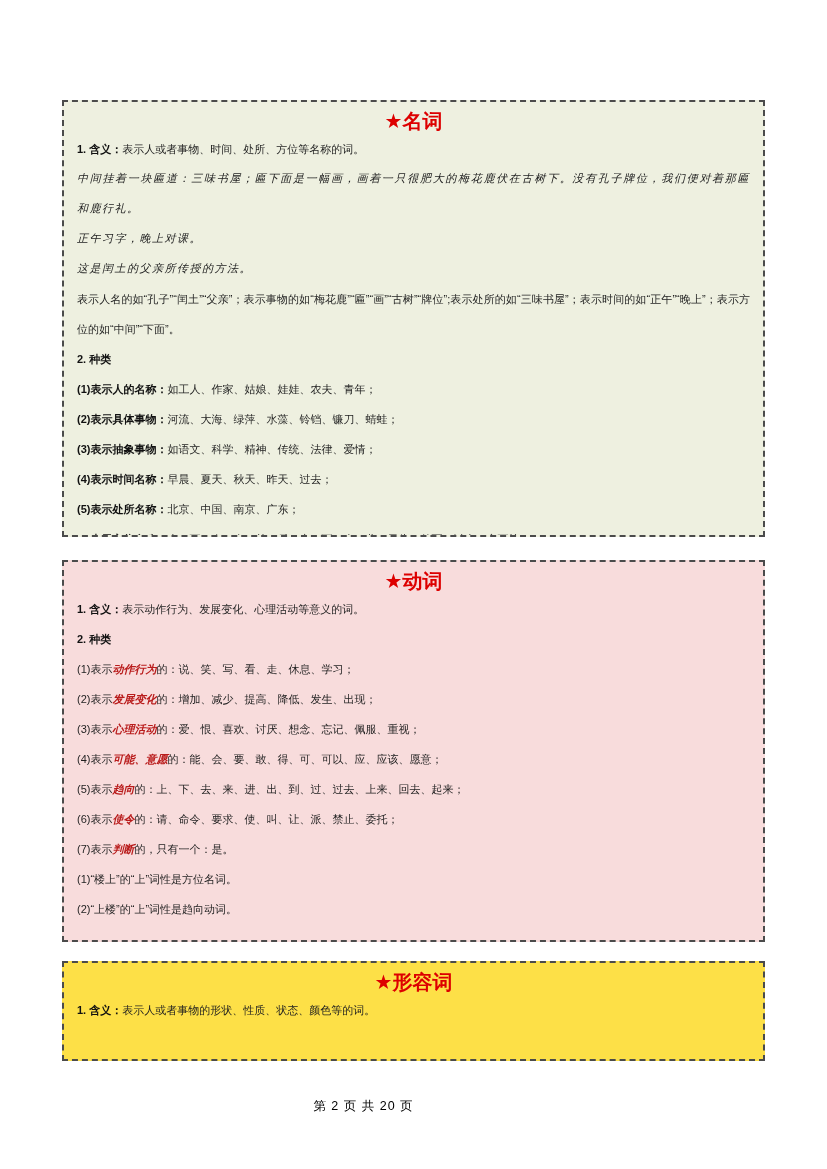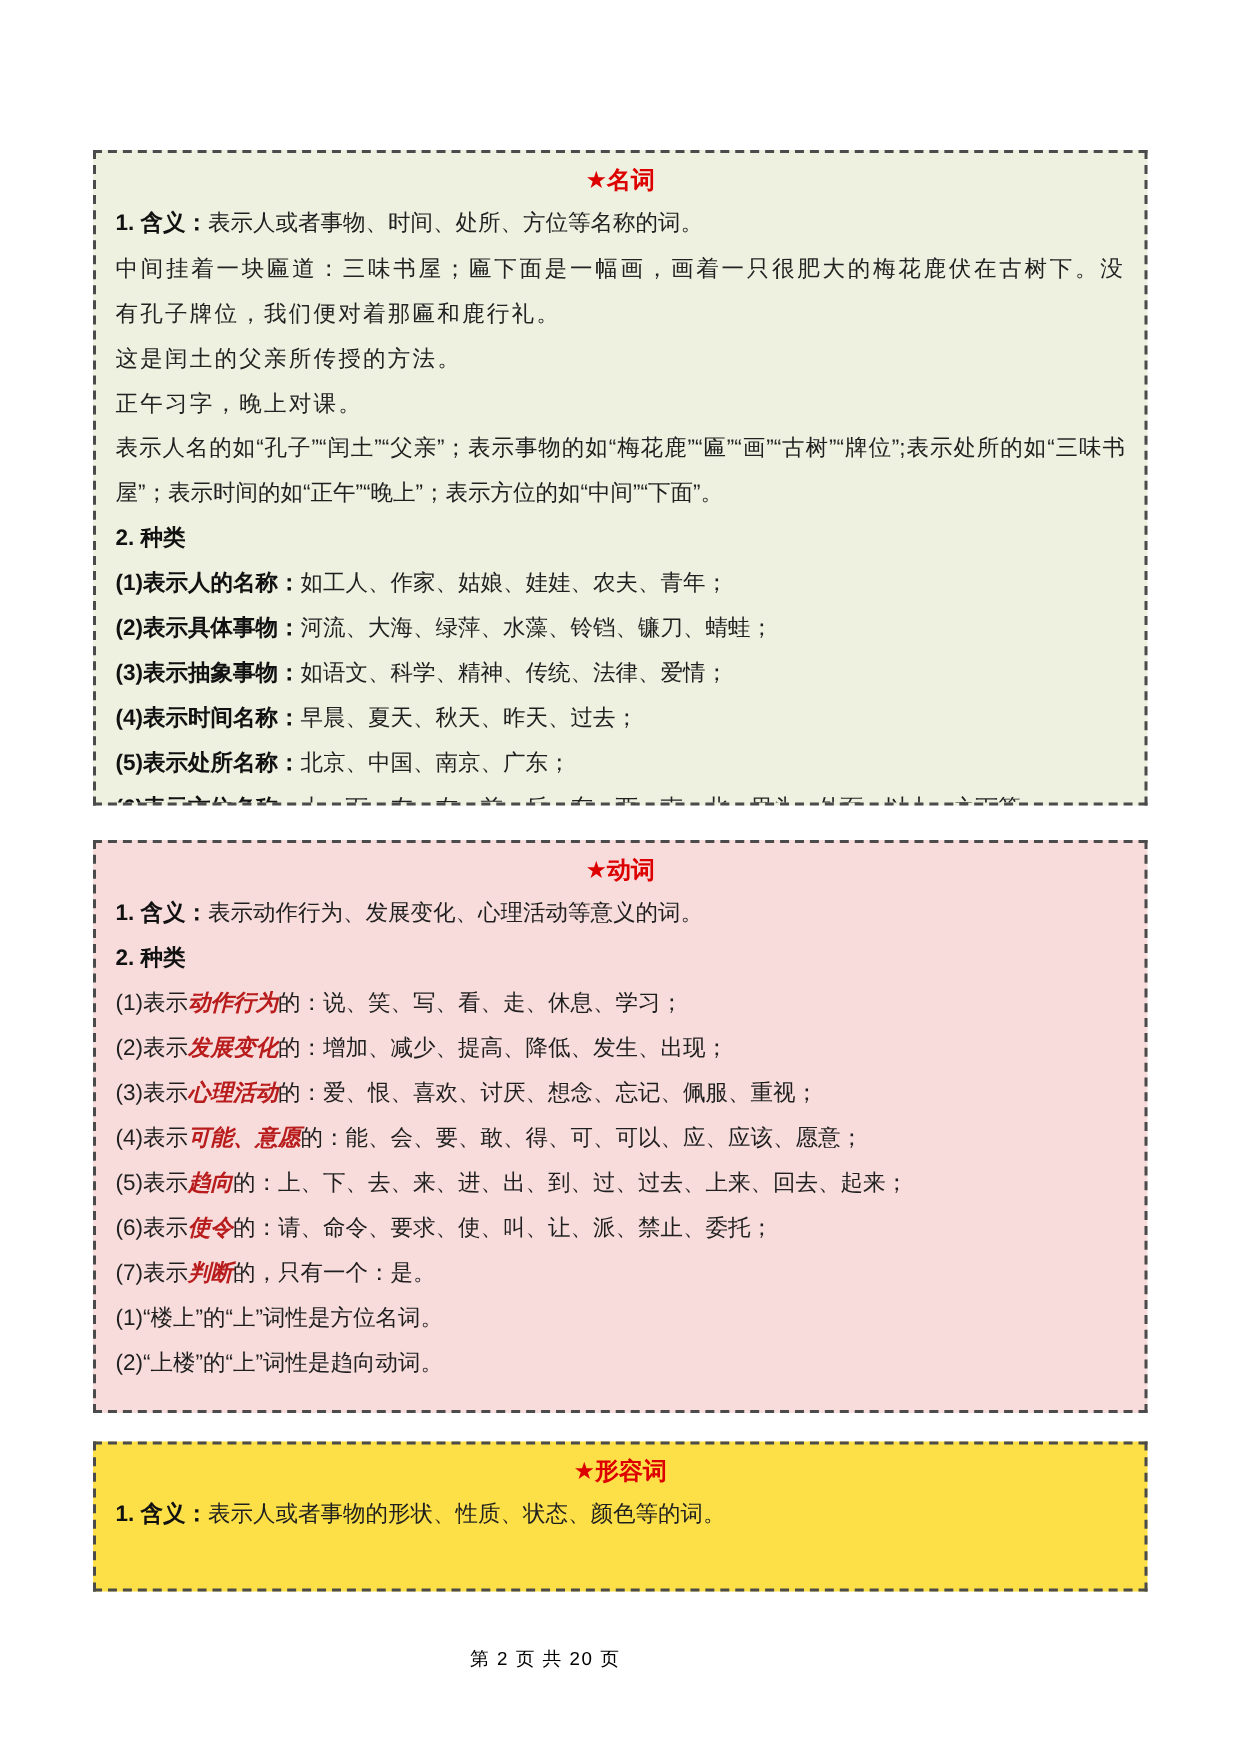--- a/index.html
+++ b/index.html
@@ -12,51 +12,51 @@
   .box{
     position:absolute;left:62px;width:703px;box-sizing:border-box;
     border:2px dashed #4b4b4b;
     padding:6px 13px 8px 13px;
     overflow:hidden;
   }
   .box-noun{top:100px;height:437px;background:#eef0e0;}
   .box-verb{top:560px;height:382px;background:#f8dcdc;}
   .box-adj {top:961px;height:100px;background:#fde047;}
   .box-title{
-    text-align:center;font-size:16px;font-weight:bold;color:#dd0000;
+    text-align:center;font-size:20px;font-weight:bold;color:#dd0000;
     line-height:26px;height:26px;
   }
   .line{
-    margin:0;font-size:15px;line-height:30px;white-space:normal;
+    margin:0;font-size:11px;line-height:30px;white-space:normal;
   }
   .line b{font-weight:bold;color:#111;}
   .script{
     font-family:"DejaVu Serif","Liberation Serif",serif;
-    letter-spacing:1.5px;color:#222;
+    font-style:italic;letter-spacing:1.5px;color:#222;
   }
   .justify{text-align:justify;}
   .em{font-weight:bold;font-style:italic;color:#b91c1c;}
   .footer{
     position:absolute;top:1098px;left:0;width:727px;text-align:center;
     font-size:12.5px;color:#000;letter-spacing:1px;
   }
 </style>
 </head>
 <body>
 
 <div class="page">
 
   <section class="box box-noun">
     <div class="box-title">
       <span>★名词</span>
     </div>
     <p class="line"><b>1. 含义：</b><span>表示人或者事物、时间、处所、方位等名称的词。</span></p>
     <p class="line script justify">中间挂着一块匾道：三味书屋；匾下面是一幅画，画着一只很肥大的梅花鹿伏在古树下。没有孔子牌位，我们便对着那匾和鹿行礼。</p>
+    <p class="line script">正午习字，晚上对课。</p>
     <p class="line script">这是闰土的父亲所传授的方法。</p>
-    <p class="line script">正午习字，晚上对课。</p>
     <p class="line justify">表示人名的如“孔子”“闰土”“父亲”；表示事物的如“梅花鹿”“匾”“画”“古树”“牌位”;表示处所的如“三味书屋”；表示时间的如“正午”“晚上”；表示方位的如“中间”“下面”。</p>
     <p class="line"><b>2. 种类</b></p>
     <p class="line"><b>(1)表示人的名称：</b><span>如工人、作家、姑娘、娃娃、农夫、青年；</span></p>
     <p class="line"><b>(2)表示具体事物：</b><span>河流、大海、绿萍、水藻、铃铛、镰刀、蜻蛙；</span></p>
     <p class="line"><b>(3)表示抽象事物：</b><span>如语文、科学、精神、传统、法律、爱情；</span></p>
     <p class="line"><b>(4)表示时间名称：</b><span>早晨、夏天、秋天、昨天、过去；</span></p>
     <p class="line"><b>(5)表示处所名称：</b><span>北京、中国、南京、广东；</span></p>
     <p class="line"><b>(6)表示方位名称：</b><span>上、下、左、右、前、后、东、西、南、北、里头、外面、以上、之下等。</span></p>
   </section>
 

